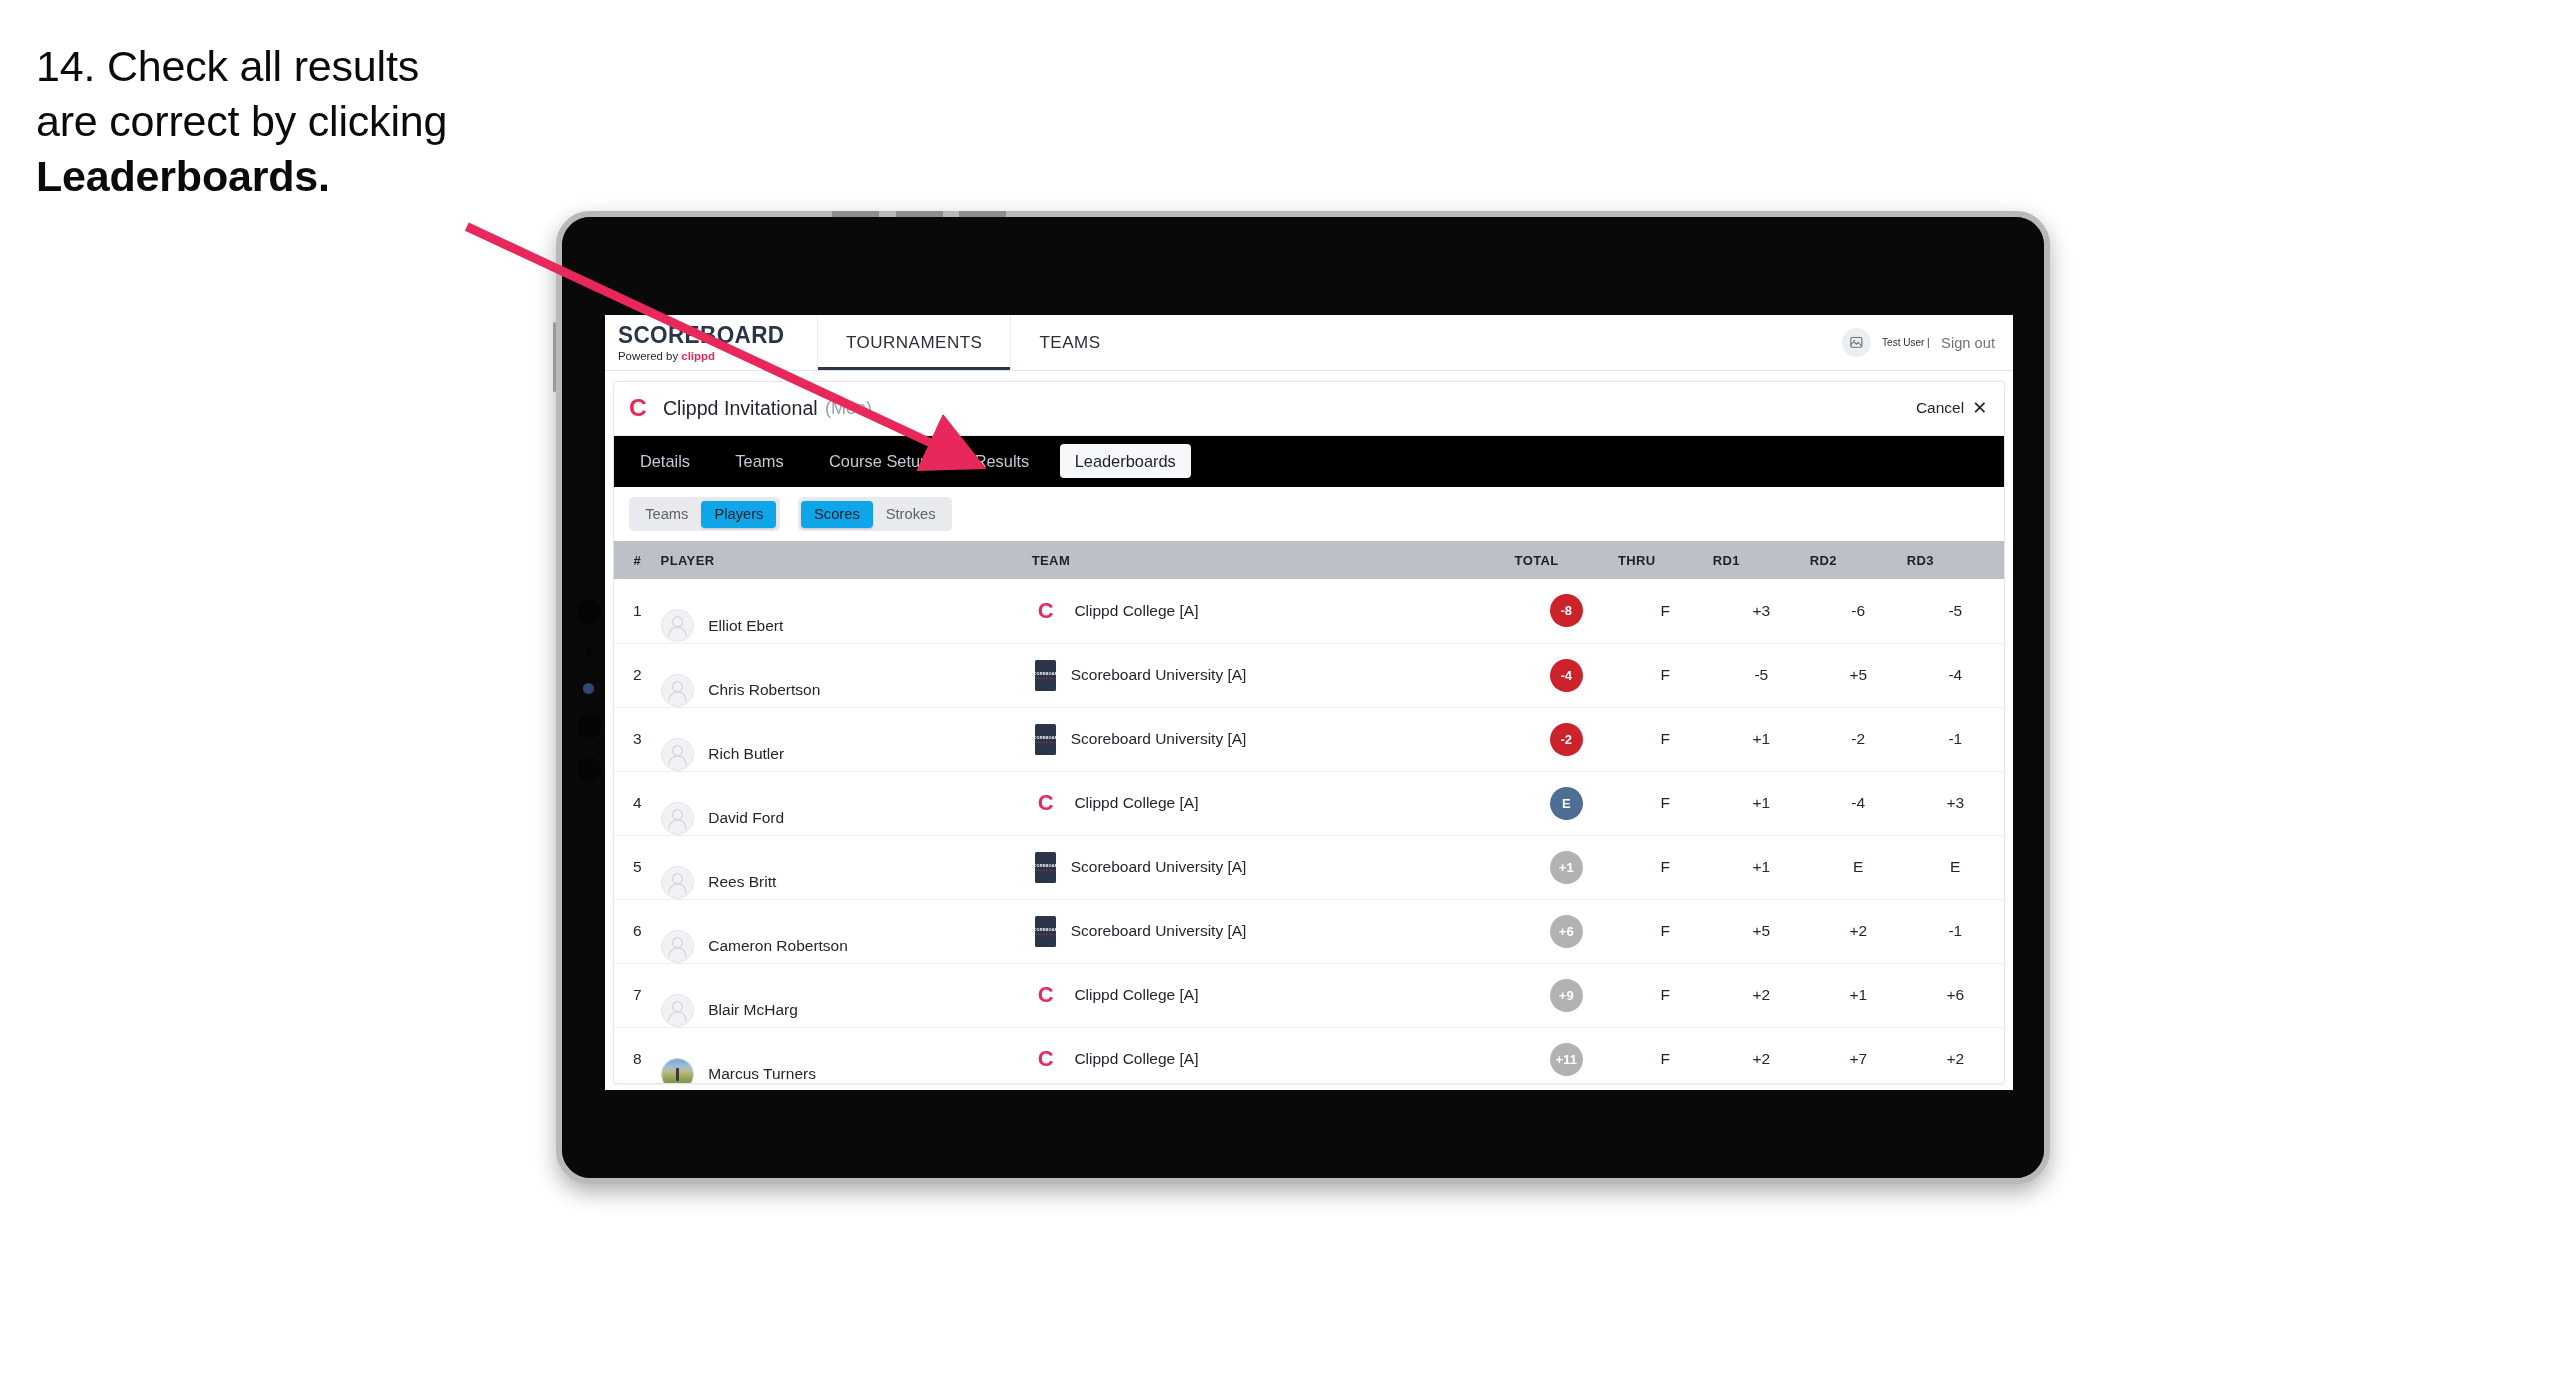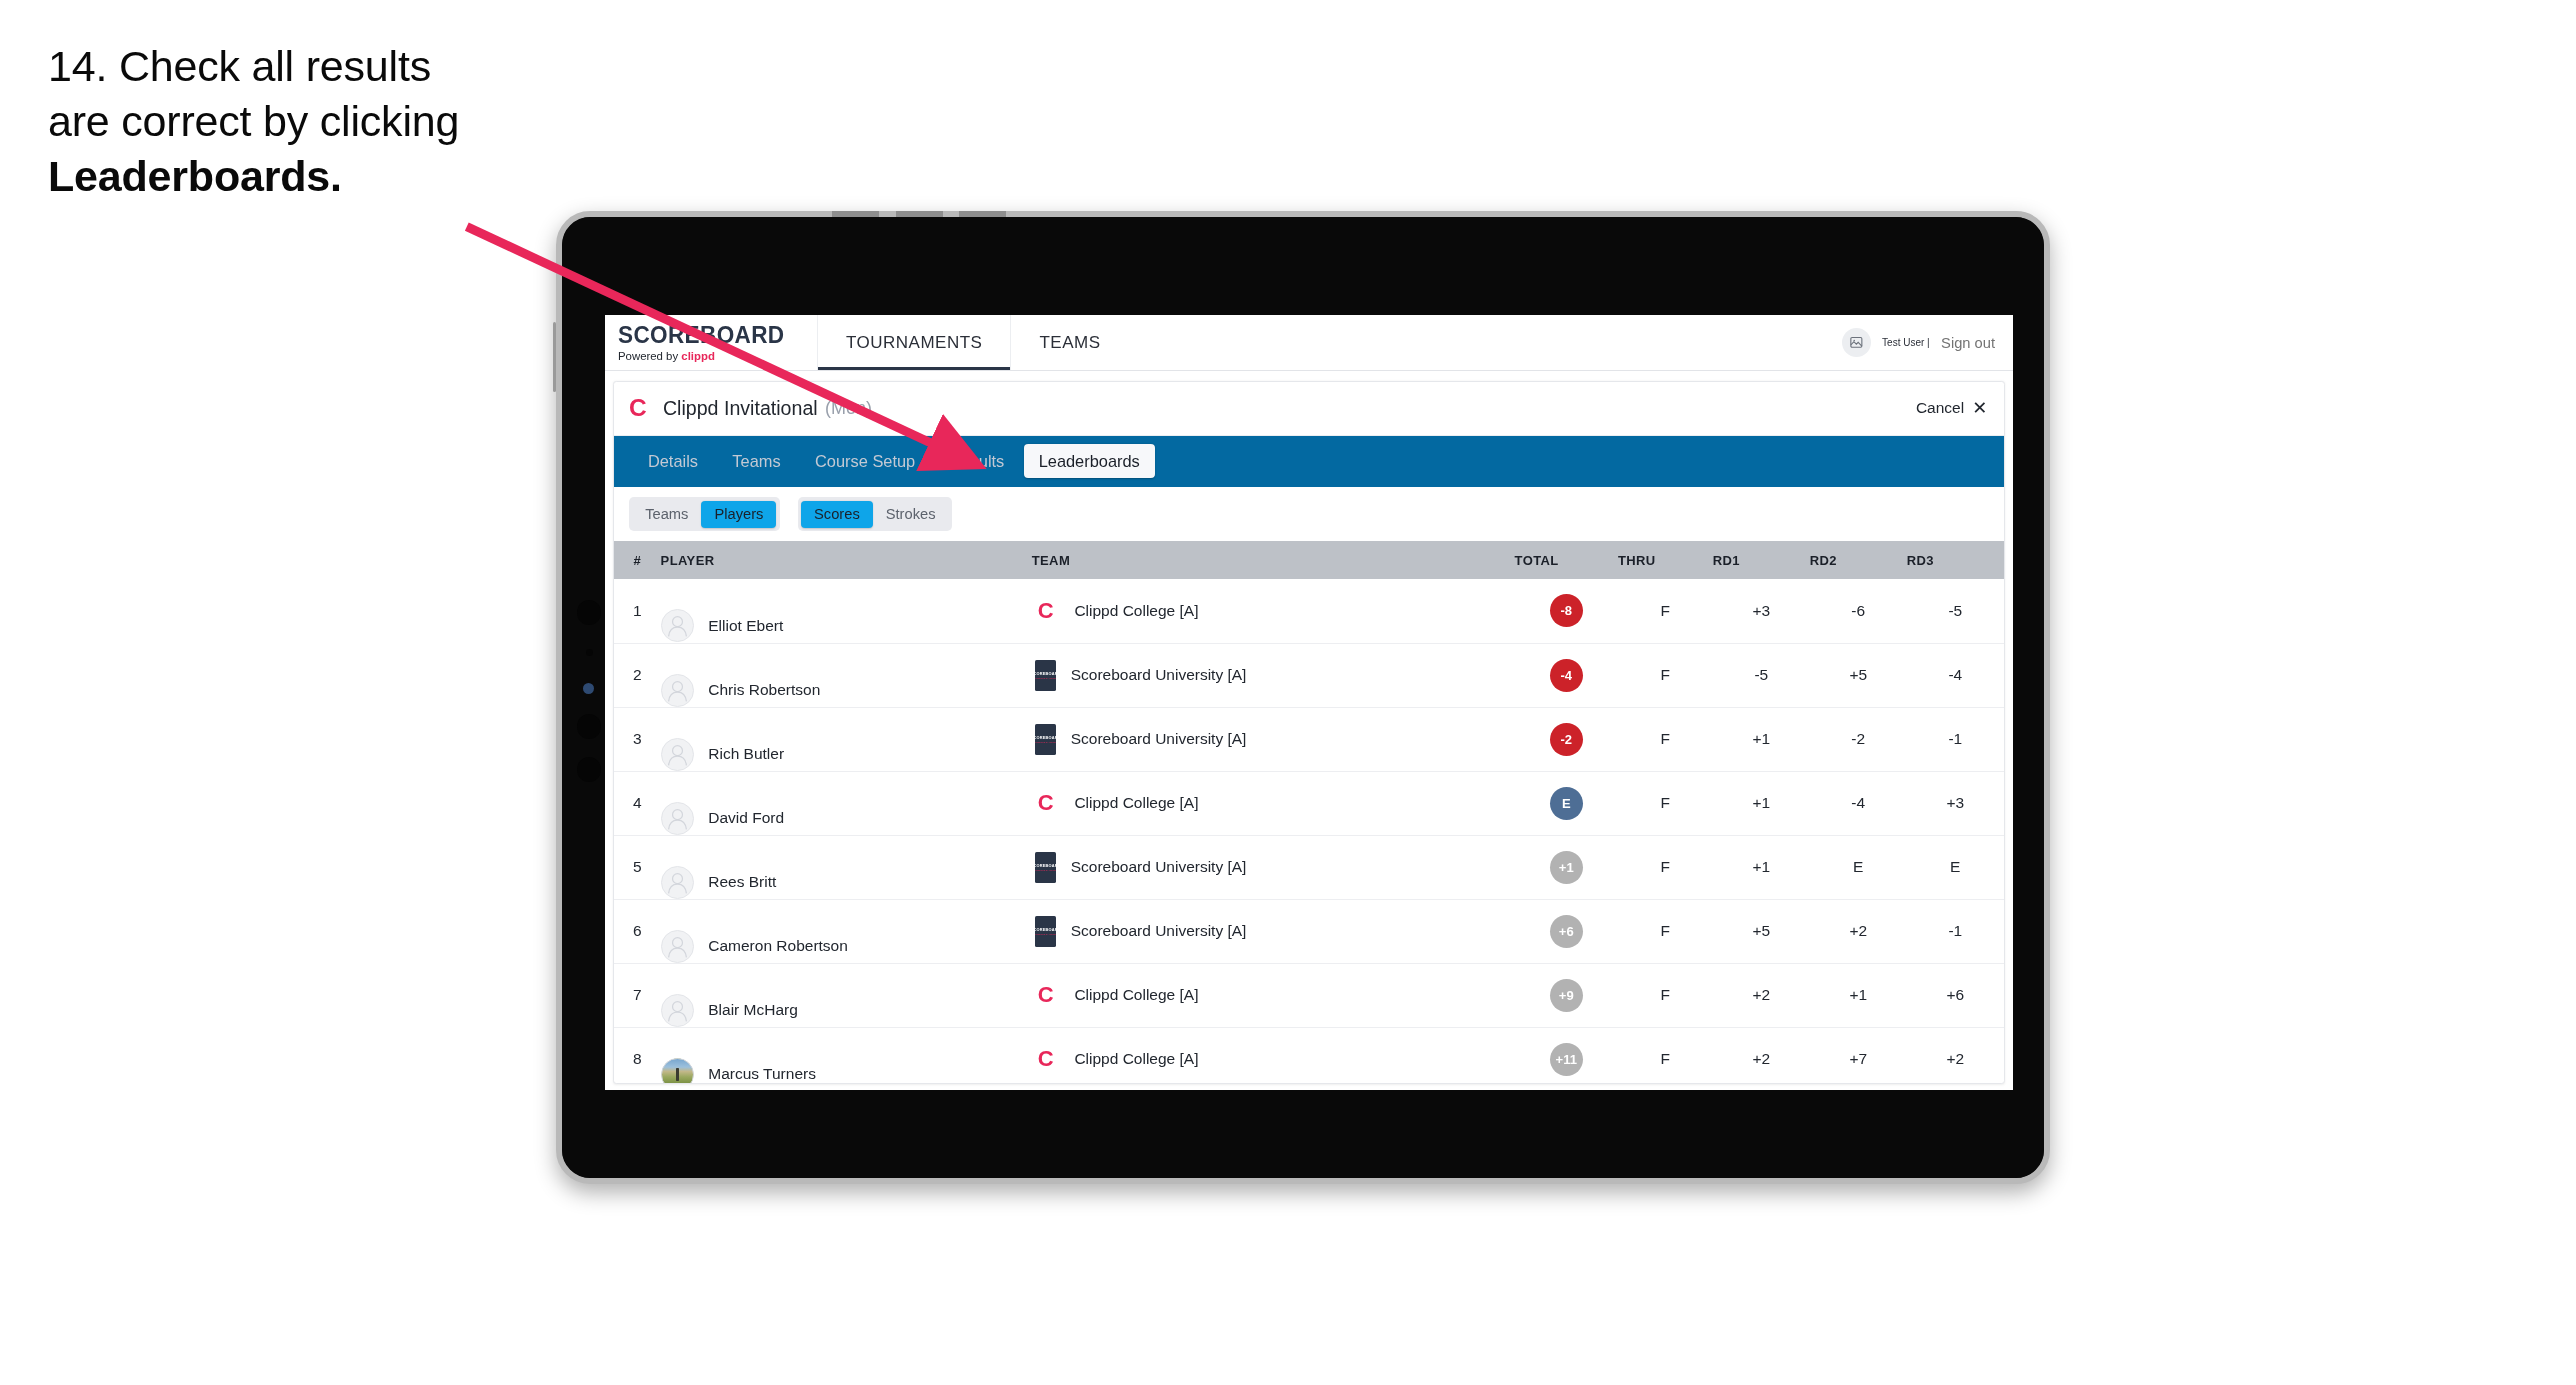--- a/index.html
+++ b/index.html
@@ -7,21 +7,21 @@
   html, body {
     width: 2576px; height: 1386px;
     background: #ffffff;
     font-family: "Liberation Sans", sans-serif;
     overflow: hidden;
   }
   #stage { position: relative; width: 2576px; height: 1386px; }
 
   
   .caption {
-    position: absolute; left: 48px; top: 39px;
+    position: absolute; left: 36px; top: 39px;
     width: 638px;
     font-size: 43px; line-height: 1.28;
     color: #0a0a0a; letter-spacing: -0.2px;
   }
   .caption .bold { font-weight: 700; }
 
   
   .arrow-svg { position: absolute; left: 0; top: 0; width: 2576px; height: 1386px; pointer-events: none; }
 
   
@@ -134,22 +134,22 @@
   .tourn-title { font-size: 19.6px; color: #22272f; }
   .tourn-gender { font-size: 18px; color: #99a0ac; margin-left: 7.4px; }
   .cancel-wrap {
     margin-left: auto; display: flex; align-items: center; gap: 8.2px;
     font-size: 15.5px; color: #22272f; cursor: pointer;
   }
   .x-glyph { font-size: 18px; line-height: 1; }
 
   
   .subtabs {
-    background: #0369a1; height: 51px;
-    display: flex; align-items: center; padding: 0 19px; gap: 5px;
+    background: #000000; height: 51px;
+    display: flex; align-items: center; padding: 0 11px; gap: 16px;
   }
   .subtab {
     font-size: 16.4px; color: #c3c9d4; padding: 7.4px 14.7px;
     border-radius: 4.1px; cursor: pointer; white-space: nowrap;
   }
   .subtab.active {
     background: #f7f8fa; color: #1b2029; font-weight: 400;
     box-shadow: 0 0.8px 1.6px rgba(0,0,0,0.25);
   }
 

